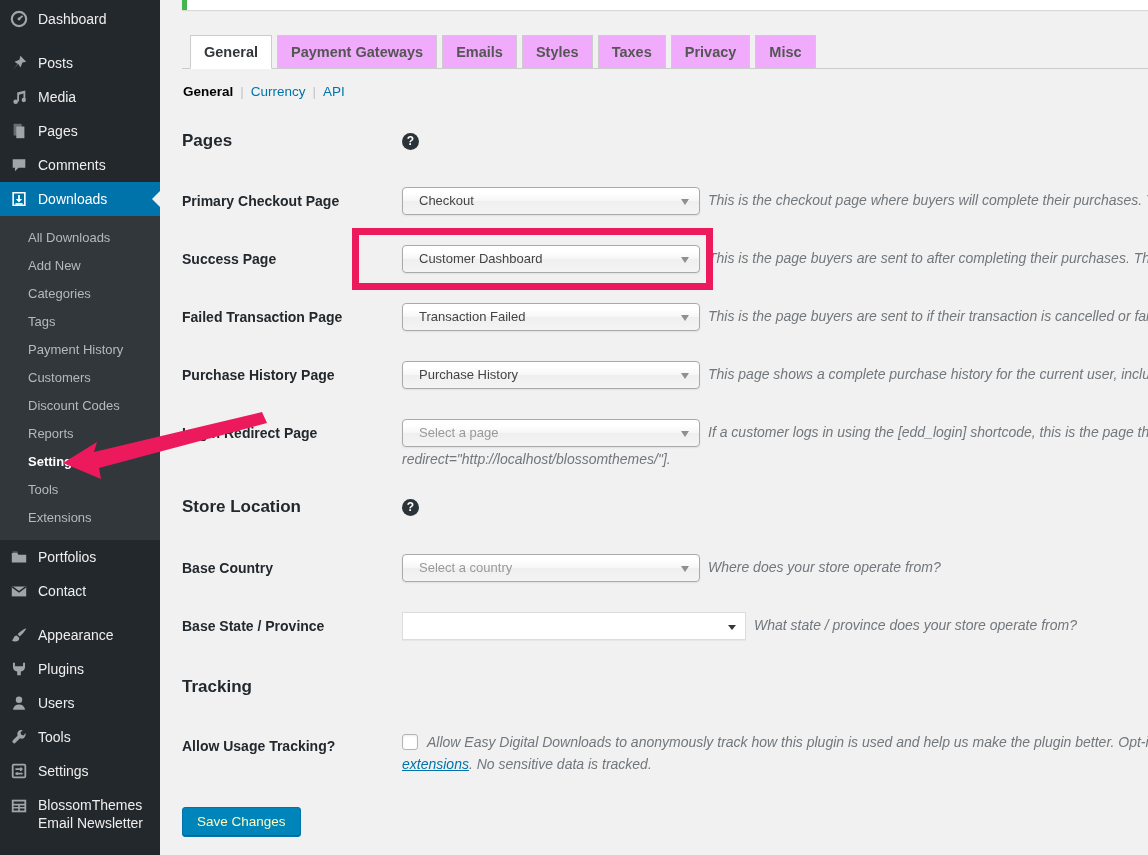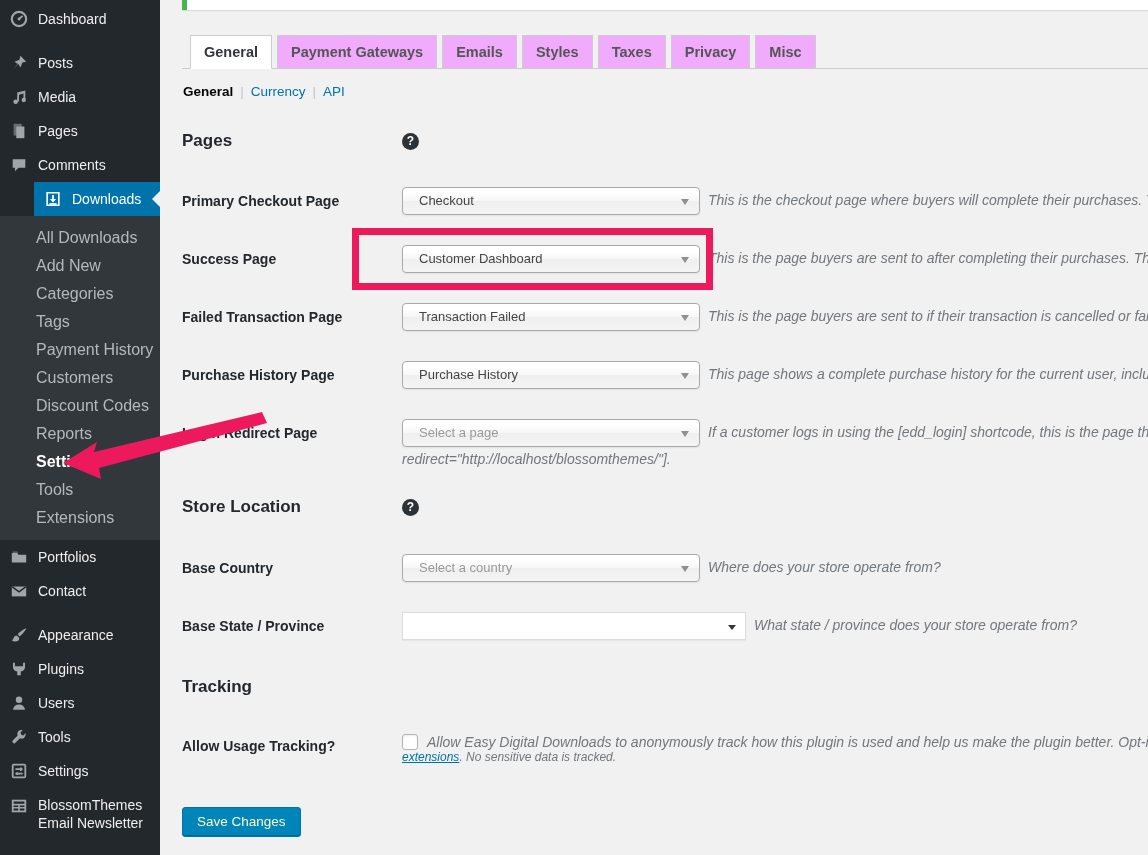--- a/index.html
+++ b/index.html
@@ -4,28 +4,28 @@
 <style>
   html,body{margin:0;padding:0;}
   #page{position:relative;width:1148px;height:855px;background:#f1f1f1;overflow:hidden;
         font-family:"Liberation Sans",sans-serif;-webkit-font-smoothing:antialiased;}
 
   
   .sidebar{position:absolute;left:0;top:0;width:160px;height:855px;background:#23282d;color:#eee;z-index:5;}
   .menu-item{display:flex;align-items:center;height:34px;padding-left:9px;gap:9px;font-size:14px;cursor:pointer;box-sizing:border-box;}
   .menu-item .icon{width:20px;height:20px;color:#a0a5aa;flex:none;display:flex;align-items:center;justify-content:center;}
   .menu-item .icon svg{width:18px;height:18px;display:block;}
-  .menu-item.active{background:#0073aa;color:#fff;position:relative;margin-left:34px;}
+  .menu-item.active{background:#0073aa;color:#fff;position:relative;}
   .menu-item.active .icon{color:#fff;}
   .menu-item.active::after{content:"";position:absolute;right:0;top:50%;margin-top:-8px;
         border:8px solid transparent;border-right-color:#f1f1f1;}
   .spacer10{height:10px;}
   .first{margin-top:2px;}
   .submenu{background:#32373c;padding:8px 0;}
-  .submenu-item{height:28px;line-height:28px;padding-left:36px;font-size:16px;color:#b4b9be;cursor:pointer;}
+  .submenu-item{height:28px;line-height:28px;padding-left:28px;font-size:13px;color:#b4b9be;cursor:pointer;}
   .submenu-item.current{color:#fff;font-weight:700;}
   .menu-item.two-line{height:52px;align-items:flex-start;padding-top:8px;}
   .menu-item.two-line .mlabel{line-height:18px;width:118px;}
   .menu-item.collapse{margin-top:6px;}
 
   
   .notice{position:absolute;left:182px;top:0;right:0;height:10px;background:#fff;
         border-left:5px solid #46b450;box-shadow:0 1px 1px rgba(0,0,0,.1);z-index:2;}
 
   
@@ -61,21 +61,21 @@
   .nselect{position:absolute;left:220px;top:0;width:344px;height:28px;box-sizing:border-box;
         border:1px solid #ddd;background:#fff;cursor:pointer;box-shadow:0 1px 1px rgba(0,0,0,.04);}
   .nselect .chev{right:9px;top:12px;border-left-width:4px;border-right-width:4px;border-top:5px solid #32373c;}
   .desc{position:absolute;left:526px;top:5px;font-size:14px;font-style:italic;color:#72777c;white-space:nowrap;}
   .desc.wide{left:572px;text-align:right;}
   .desc2{position:absolute;left:220px;top:32px;font-size:14px;font-style:italic;color:#72777c;white-space:nowrap;}
   .checkbox{position:absolute;left:220px;top:2px;width:16px;height:16px;box-sizing:border-box;
         border:1px solid #b4b4b4;border-radius:3px;background:#fff;cursor:pointer;
         box-shadow:inset 0 1px 2px rgba(0,0,0,.08);}
   .track1{position:absolute;left:245px;top:2px;font-size:14px;font-style:italic;color:#72777c;white-space:nowrap;}
-  .track2{position:absolute;left:220px;top:18px;font-size:12px;font-style:italic;color:#72777c;white-space:nowrap;}
+  .track2{position:absolute;left:220px;top:24px;font-size:14px;font-style:italic;color:#72777c;white-space:nowrap;}
   .track2 .link{color:#0073aa;text-decoration:underline;cursor:pointer;}
 
   
   .save-btn{position:absolute;left:182px;top:807px;height:30px;padding:0 14px;background:#0085ba;
         border:1px solid #0073aa;border-radius:3px;color:#fef9c3;font-size:13.5px;line-height:28px;
         cursor:pointer;box-shadow:inset 0 -1px 0 #006799;z-index:3;
         font-family:"Liberation Sans",sans-serif;}
 
   
   .hl-box{position:absolute;left:352px;top:228px;width:361px;height:62px;box-sizing:border-box;

